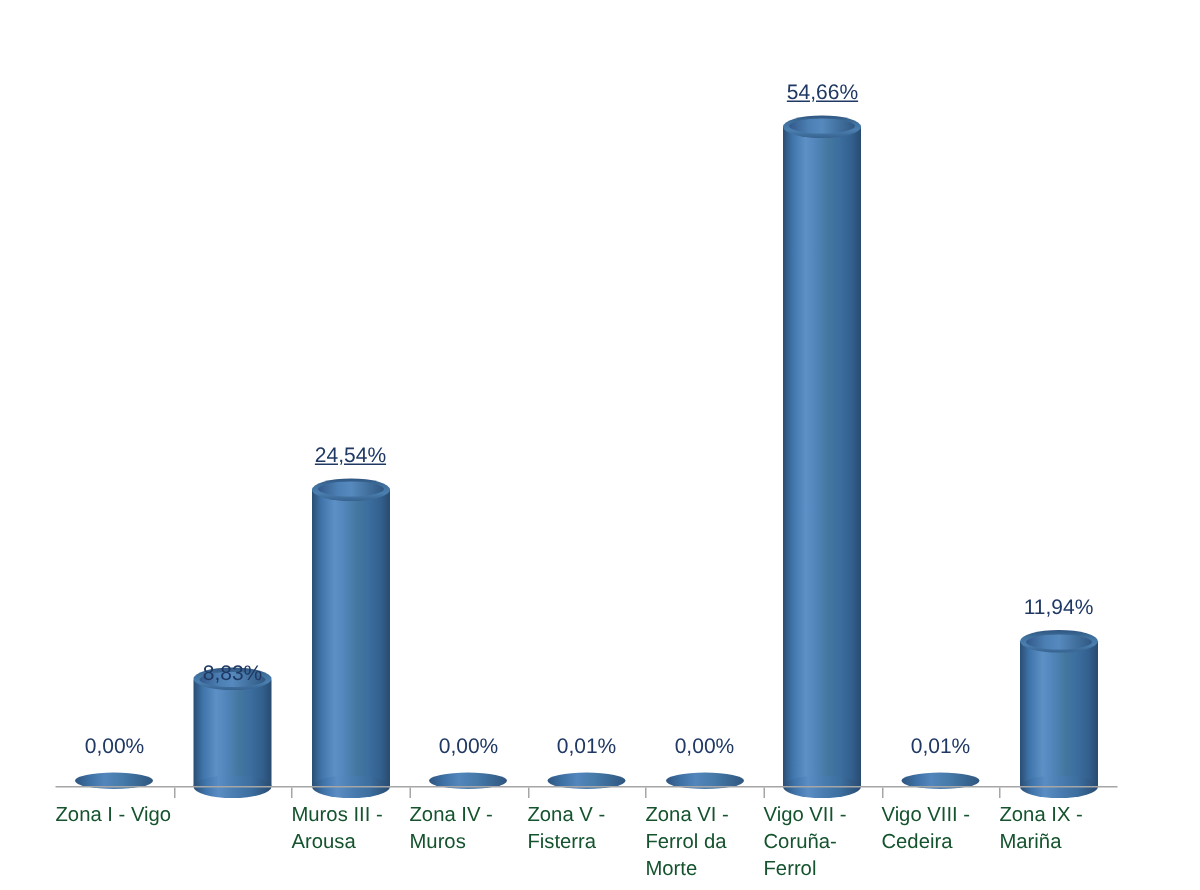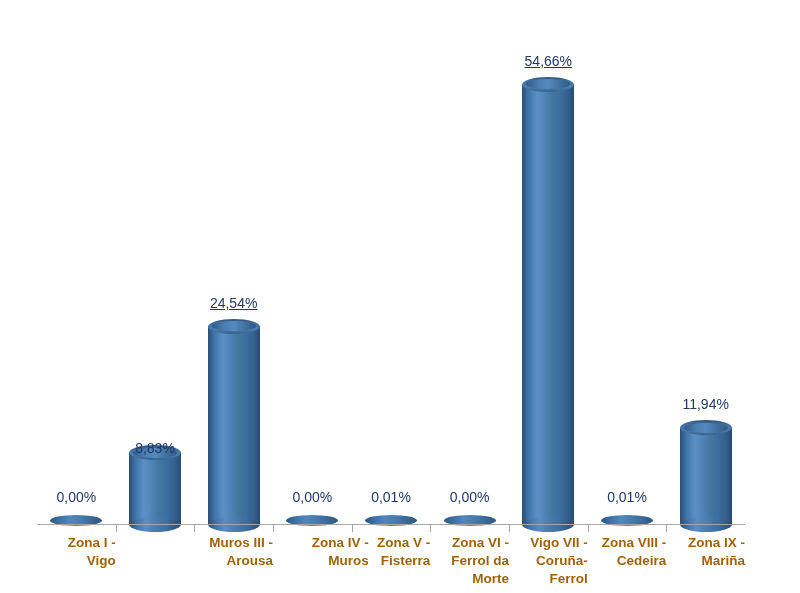--- a/index.html
+++ b/index.html
@@ -122,26 +122,25 @@
     font-size: 14px;
     font-family: "Liberation Sans", sans-serif;
     white-space: nowrap;
     line-height: 16px;
   }
 
   
   .cat-label {
     position: absolute;
     top: 534px;
-    text-align: right;
-    color: #a16207;
+    text-align: left;
+    color: #14532d;
     font-size: 13.5px;
     font-family: "Liberation Sans", sans-serif;
     line-height: 18px;
-    font-weight: bold;
   }
   .cat-label span {
     display: block;
   }
 </style>
 </head>
 <body>
 
 <div id="chart-root">
 
@@ -189,39 +188,39 @@
 
   <div id="axis-line"></div>
 
 <div class="cat-label" style="left: 37px; width: 78.6667px;">
       <span>Zona I - Vigo</span>
     </div>
     <div class="cat-label" style="left: 194.333px; width: 78.6667px;">
       <span>Muros III -</span>
       <span>Arousa</span>
     </div>
-    <div class="cat-label" style="left: 290px; width: 78.6667px;">
+    <div class="cat-label" style="left: 273px; width: 78.6667px;">
       <span>Zona IV -</span>
       <span>Muros</span>
     </div>
     <div class="cat-label" style="left: 351.667px; width: 78.6667px;">
       <span>Zona V -</span>
       <span>Fisterra</span>
     </div>
     <div class="cat-label" style="left: 430.333px; width: 78.6667px;">
       <span>Zona VI -</span>
       <span>Ferrol da</span>
       <span>Morte</span>
     </div>
     <div class="cat-label" style="left: 509px; width: 78.6667px;">
       <span>Vigo VII -</span>
       <span>Coruña-</span>
       <span>Ferrol</span>
     </div>
     <div class="cat-label" style="left: 587.667px; width: 78.6667px;">
-      <span>Zona VIII -</span>
+      <span>Vigo VIII -</span>
       <span>Cedeira</span>
     </div>
     <div class="cat-label" style="left: 666.333px; width: 78.6667px;">
       <span>Zona IX -</span>
       <span>Mariña</span>
     </div>
   </div>
 
 </body></html>

